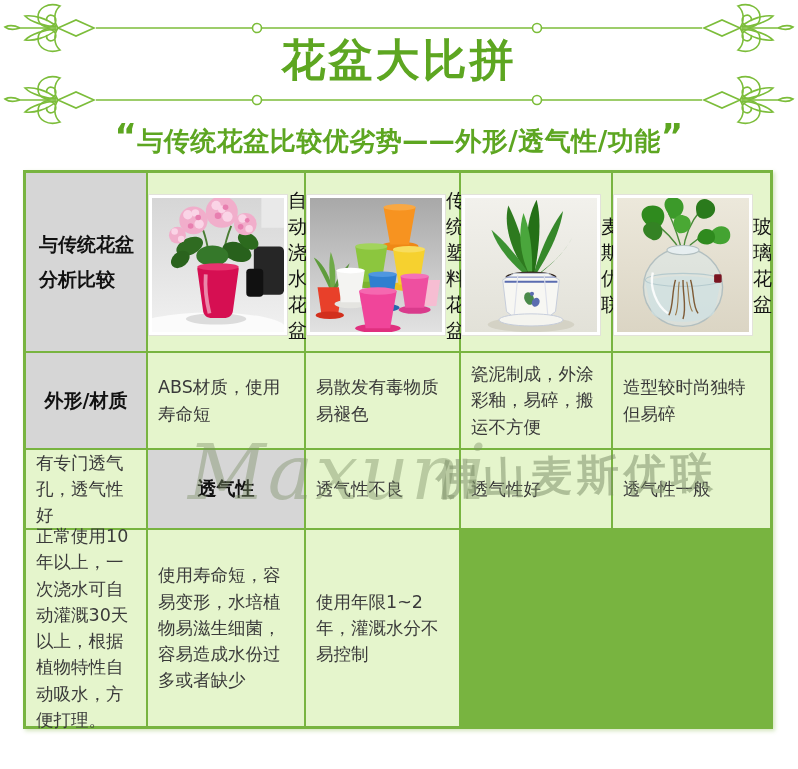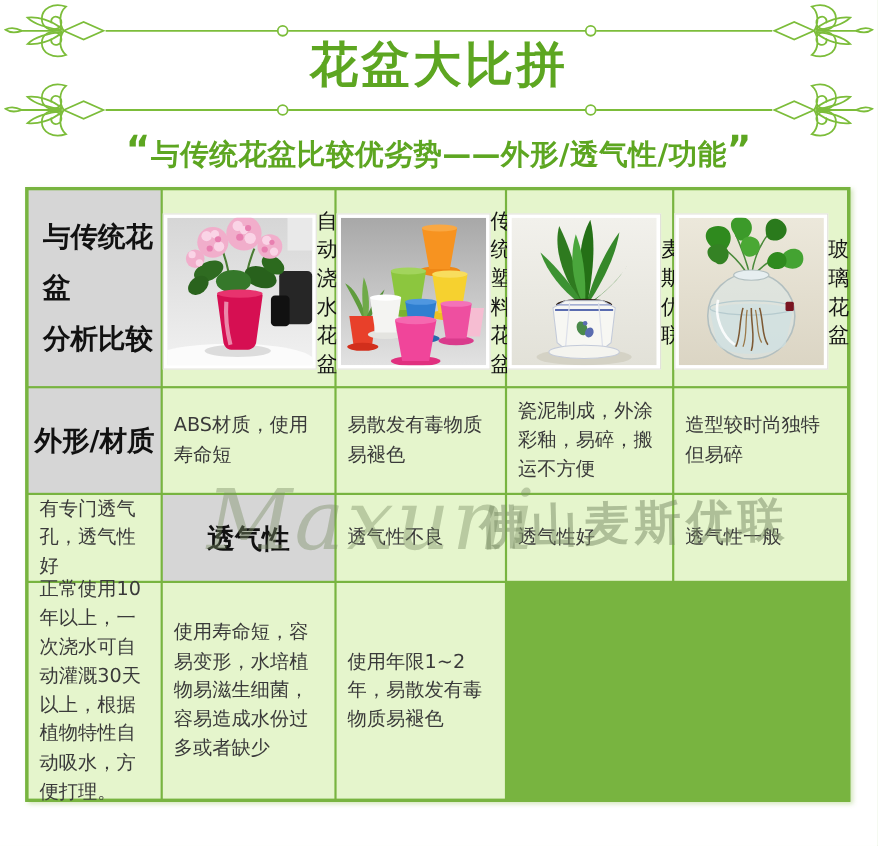--- a/index.html
+++ b/index.html
@@ -31,21 +31,21 @@
     grid-template-columns:120px 156px 153px 150px 157px;
     grid-template-rows:178px 95px 78px 196px;
     gap:2px;
     border:3px solid #78b440;
     background:#78b440;
     box-shadow:2px 2px 4px rgba(160,200,110,0.45);
   }
   .cell { background:#e5f5cc; display:flex; align-items:center; }
   .label-cell {
     background:#d6d6d6; justify-content:center;
-    font-size:25px; font-weight:600; color:#111;
+    font-size:19px; font-weight:600; color:#111;
   }
   .corner-cell {
     justify-content:flex-start; padding-left:13px;
     white-space:pre-line; line-height:1.85;
   }
   .photo-cell { flex-direction:row; align-items:center; justify-content:flex-start; padding-top:5px; }
   .photo-frame {
     width:140px; height:142px; background:#ffffff; padding:3px;
     border:1px solid #e2e2da; display:flex; align-items:center; justify-content:center;
   }
@@ -334,21 +334,21 @@
     <div class="cell text-cell">造型较时尚独特但易碎</div>
 
     <div class="cell text-cell">有专门透气孔，透气性好</div>
     <div class="cell label-cell">透气性</div>
     <div class="cell text-cell">透气性不良</div>
     <div class="cell text-cell">透气性好</div>
     <div class="cell text-cell">透气性一般</div>
 
     <div class="cell text-cell">正常使用10年以上，一次浇水可自动灌溉30天以上，根据植物特性自动吸水，方便打理。</div>
     <div class="cell text-cell">使用寿命短，容易变形，水培植物易滋生细菌，容易造成水份过多或者缺少</div>
-    <div class="cell text-cell">使用年限1~2年，易散发有毒物质易褪色</div>
+    <div class="cell text-cell">使用年限1~2年，灌溉水分不易控制</div>
 
   </div>
 
   <div class="watermark">
     <span class="wm-script">Maxuni</span>
     <span class="wm-large">佛山麦斯优联</span>
   </div>
 
 </div>
 

